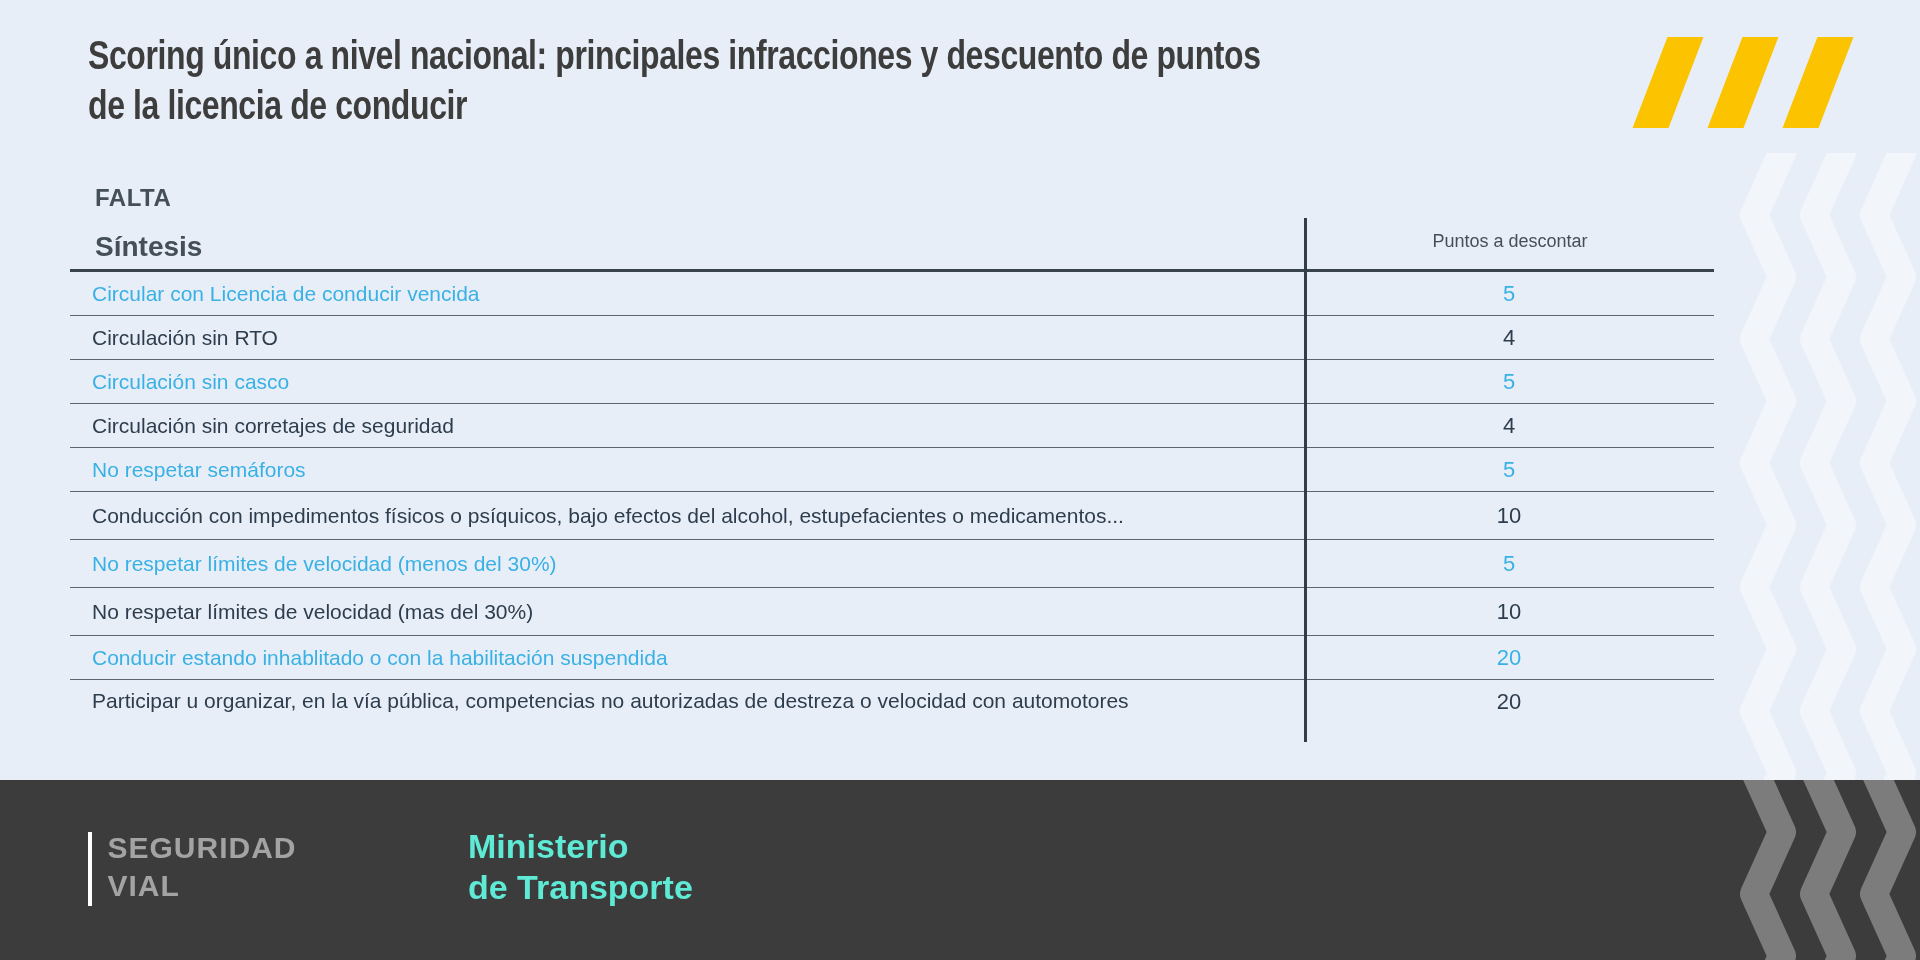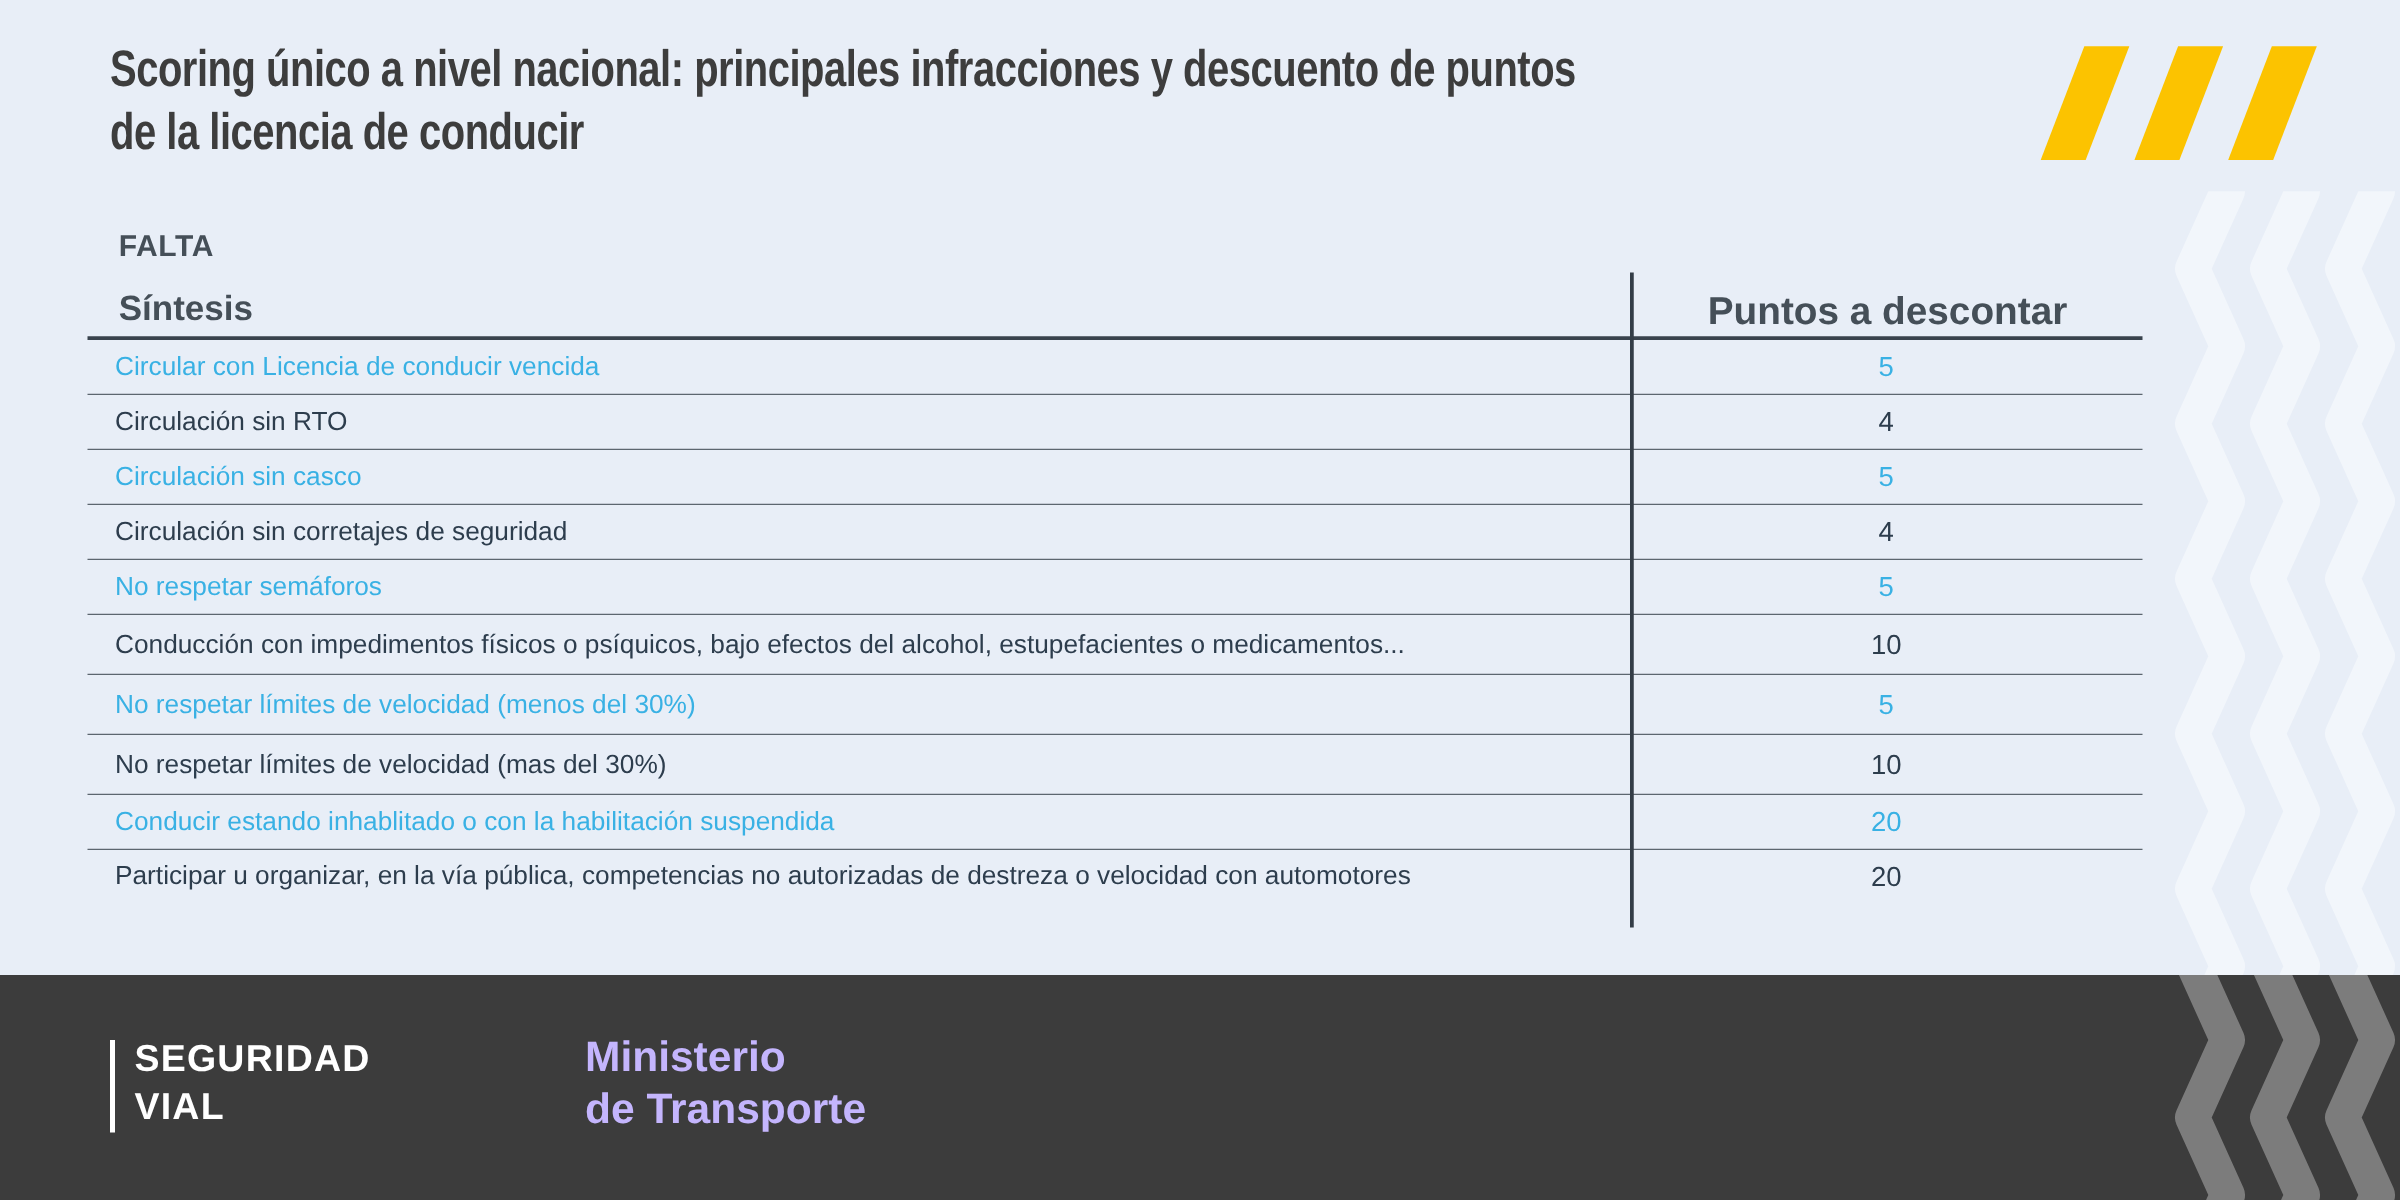--- a/index.html
+++ b/index.html
@@ -35,21 +35,21 @@
   .falta-label {
     position: absolute; left: 95px; top: 184px;
     font-size: 24px; font-weight: 700; color: #454f58; letter-spacing: 0.5px;
   }
   .sintesis-label {
     position: absolute; left: 95px; top: 231px;
     font-size: 28px; font-weight: 700; color: #454f58;
   }
   .puntos-label {
     position: absolute; left: 1306px; top: 231px; width: 408px;
-    text-align: center; font-size: 31px; font-weight: 700; color: #454f58;
+    text-align: center; font-size: 18px; font-weight: 400; color: #454f58;
   }
   .header-rule {
     position: absolute; left: 70px; top: 269px; width: 1644px; height: 3px;
     background: #39434d;
   }
   .v-divider {
     position: absolute; left: 1304px; top: 218px; width: 2.5px; height: 524px;
     background: #333d47; z-index: 3;
   }
 
@@ -69,25 +69,25 @@
   .cell-sintesis { padding-left: 22px; white-space: nowrap; }
   .cell-puntos { text-align: center; font-size: 22px; }
 
   
   .footer {
     position: absolute; left: 0; top: 780px; width: 1920px; height: 180px;
     background: #3c3c3c;
   }
   .brand { position: absolute; left: 88px; top: 49px; display: flex; }
   .brand-bar { width: 3.5px; height: 74px; background: #ffffff; margin-right: 16px; margin-top: 3px; }
-  .brand-text { color: #ffffff; font-weight: bold; font-size: 30px; line-height: 38px; letter-spacing: 1px; }
+  .brand-text { color: #a3a3a3; font-weight: bold; font-size: 30px; line-height: 38px; letter-spacing: 1px; }
   .brand-text span { display: block; }
   .ministry {
     position: absolute; left: 468px; top: 46px;
-    color: #c4b5fd; font-weight: bold; font-size: 34px; line-height: 41px;
+    color: #5eead4; font-weight: bold; font-size: 34px; line-height: 41px;
   }
   .ministry span { display: block; }
 </style>
 </head>
 <body>
 
 <div class="stage">
 
   <svg class="zigzag-light" viewBox="0 0 182 627" fill="none" xmlns="http://www.w3.org/2000/svg">
     <g stroke="#f2f6fb" stroke-width="28" stroke-linejoin="round" stroke-linecap="round">

